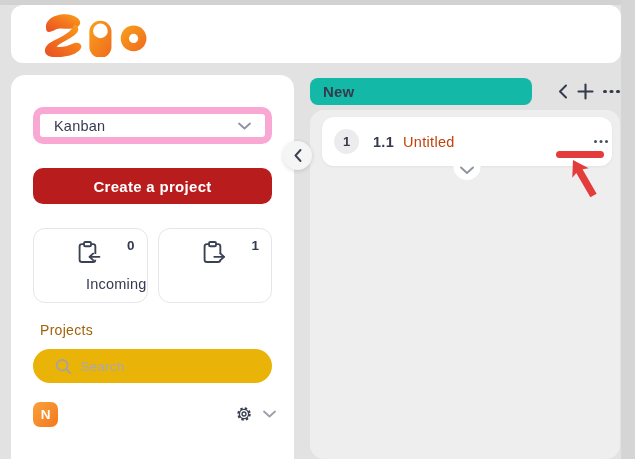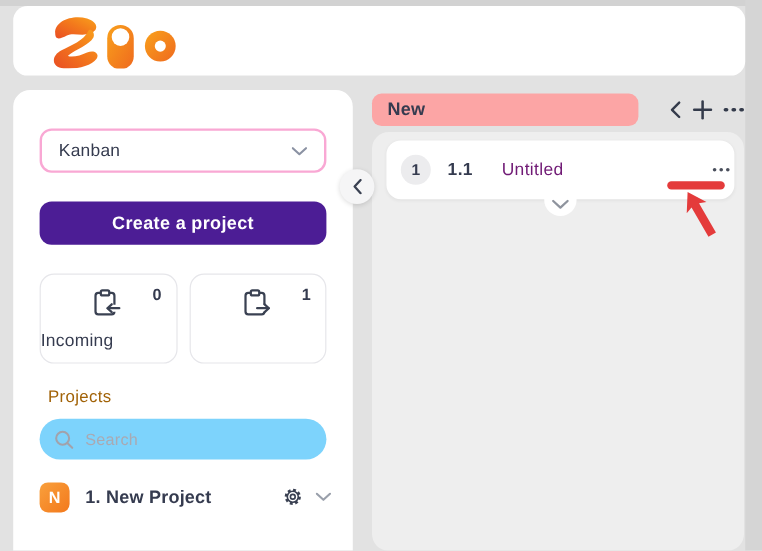--- a/index.html
+++ b/index.html
@@ -8,58 +8,58 @@
   .stage { position:relative; width:635px; height:459px; background:#e2e2e2; overflow:hidden; }
 
   .top-strip { position:absolute; left:0; top:0; width:635px; height:5px; background:#d2d2d2; }
   .right-strip { position:absolute; left:621px; top:0; width:14px; height:459px; background:#d5d5d5; }
 
   
   .header { position:absolute; left:11px; top:5px; width:610px; height:58px; background:#ffffff; border-radius:12px; display:flex; align-items:center; padding-left:22px; }
 
   
   .sidebar { position:absolute; left:11px; top:75px; width:283px; height:384px; background:#ffffff; border-radius:14px 14px 0 0; }
-  .select { position:absolute; left:22px; top:32px; width:239px; height:37px; border:2px solid #f9a8d4; border-radius:10px; background:#fff; display:flex; align-items:center; padding:0 14px; cursor:pointer; }
+  .select { position:absolute; left:22px; top:32px; width:239px; height:37px; border:7px solid #f9a8d4; border-radius:10px; background:#fff; display:flex; align-items:center; padding:0 14px; cursor:pointer; }
   .select .lbl { font-size:14.5px; font-weight:500; letter-spacing:.2px; }
   .select .chev { margin-left:auto; display:flex; }
 
-  .create-btn { position:absolute; left:22px; top:93px; width:239px; height:36px; background:#4c1d95; border:none; border-radius:10px; color:#fff; font-size:15px; font-weight:600; letter-spacing:.3px; font-family:"Liberation Sans",sans-serif; cursor:pointer; }
+  .create-btn { position:absolute; left:22px; top:93px; width:239px; height:36px; background:#b91c1c; border:none; border-radius:10px; color:#fff; font-size:15px; font-weight:600; letter-spacing:.3px; font-family:"Liberation Sans",sans-serif; cursor:pointer; }
 
   .stats { position:absolute; left:22px; top:153px; width:239px; display:flex; gap:10px; }
   .stat-card { position:relative; width:115px; height:75px; background:#fff; border:1px solid #e6e6ea; border-radius:12px; cursor:pointer; }
   .stat-count { position:absolute; top:9px; right:12px; font-size:13.5px; font-weight:600; }
   .stat-icon { position:absolute; top:10px; left:50%; transform:translateX(-58%); }
-  .stat-label { position:absolute; bottom:10px; width:100%; text-align:left; font-size:14.5px; font-weight:500; letter-spacing:.2px; }
+  .stat-label { position:absolute; bottom:10px; width:100%; text-align:right; font-size:14.5px; font-weight:500; letter-spacing:.2px; }
 
   .projects-label { position:absolute; left:29px; top:247px; font-size:14px; font-weight:500; color:#a16207; letter-spacing:.3px; }
 
-  .search { position:absolute; left:22px; top:274px; width:239px; height:34px; background:#7dd3fc; border-radius:17px; display:flex; align-items:center; padding:0 12px; }
+  .search { position:absolute; left:22px; top:274px; width:239px; height:34px; background:#eab308; border-radius:17px; display:flex; align-items:center; padding:0 12px;justify-content:center; }
   .search input { border:none; outline:none; background:transparent; font-size:13.5px; color:#5a5f6d; margin-left:9px; width:170px; font-family:"Liberation Sans",sans-serif; letter-spacing:.2px; }
   .search input::placeholder { color:#a9a9b2; }
 
   .project-row { position:absolute; left:22px; top:324px; width:245px; height:30px; display:flex; align-items:center; cursor:pointer; }
   .project-badge { width:25px; height:25px; border-radius:7px; background:linear-gradient(135deg,#f9a03c,#f3791c); color:#fff; font-size:13.5px; font-weight:700; display:flex; align-items:center; justify-content:center; }
   .project-name { margin-left:13px; font-size:15px; font-weight:600; letter-spacing:.2px; }
   .project-actions { margin-left:auto; display:flex; align-items:center; gap:10px; padding-right:2px; }
 
   .collapse-btn { position:absolute; left:283px; top:141px; width:29px; height:29px; border-radius:50%; background:#f5f5f6; box-shadow:0 1px 4px rgba(0,0,0,.14); display:flex; align-items:center; justify-content:center; cursor:pointer; z-index:20; }
 
   
   .column-body { position:absolute; left:310px; top:110px; width:310px; height:349px; background:#eeeeee; border-radius:14px; }
-  .col-title-pill { position:absolute; left:310px; top:78px; width:222px; height:27px; background:#fca5a5; border-radius:8px; display:flex; align-items:center; padding-left:13px; cursor:pointer; }
+  .col-title-pill { position:absolute; left:310px; top:78px; width:222px; height:27px; background:#14b8a6; border-radius:8px; display:flex; align-items:center; padding-left:13px; cursor:pointer; }
   .col-title-pill span { font-size:15px; font-weight:600; letter-spacing:.2px; }
   .col-controls { position:absolute; top:78px; left:532px; width:88px; height:27px; display:flex; align-items:center; justify-content:flex-end; gap:9px; }
   .icon-btn { display:flex; align-items:center; justify-content:center; cursor:pointer; }
 
   .task-card { position:absolute; left:322px; top:117px; width:290px; height:49px; background:#fff; border-radius:12px; box-shadow:0 1px 3px rgba(0,0,0,.05); cursor:pointer; }
   .card-bump { position:absolute; left:50%; top:36px; transform:translateX(-50%); width:27px; height:27px; border-radius:50%; background:#fff; z-index:0; display:flex; justify-content:center; align-items:flex-end; padding-bottom:5px; cursor:pointer; }
   .card-inner { position:relative; z-index:1; display:flex; align-items:center; height:49px; padding:0 15px 0 12px; }
   .num-badge { width:25px; height:25px; border-radius:50%; background:#ececee; font-size:13px; font-weight:700; display:flex; align-items:center; justify-content:center; }
   .card-code { margin-left:14px; font-size:14.5px; font-weight:700; letter-spacing:.3px; }
-  .card-title { margin-left:24px; font-size:14.5px; font-weight:500; letter-spacing:.3px; color:#701a75; }
+  .card-title { margin-left:9px; font-size:14.5px; font-weight:500; letter-spacing:.3px; color:#c2410c; }
   .card-menu { margin-left:auto; cursor:pointer; display:flex; padding:4px 0; }
 
   .dots3 { width:3px; height:3px; border-radius:50%; background:currentColor; box-shadow:5.5px 0 0 currentColor, 11px 0 0 currentColor; }
   .dots3.big { width:3.6px; height:3.6px; box-shadow:6.5px 0 0 currentColor, 13px 0 0 currentColor; }
 
   
   .anno-bar { position:absolute; left:556px; top:151px; width:48px; height:7px; border-radius:3.5px; background:#e43b3b; z-index:40; }
   .anno-arrow { position:absolute; left:530px; top:150px; z-index:41; }
 </style>
 </head>
@@ -144,21 +144,20 @@
         <svg width="17" height="17" viewBox="0 0 17 17">
             <circle cx="7.2" cy="7.2" r="5.4" fill="none" stroke="#a2a2ab" stroke-width="1.7"></circle>
             <line x1="11.3" y1="11.3" x2="15.2" y2="15.2" stroke="#a2a2ab" stroke-width="1.7" stroke-linecap="round"></line>
           </svg>
       </span>
       <input type="text" placeholder="Search" style="">
     </div>
 
     <div class="project-row">
       <span class="project-badge">N</span>
-      <span class="project-name">1. New Project</span>
       <span class="project-actions">
         <span class="icon-btn">
           <svg width="18" height="18" viewBox="0 0 20 20">
             <circle cx="10" cy="10" r="6.2" fill="none" stroke="#3a4152" stroke-width="2.6" stroke-dasharray="2.6 2.28"></circle>
             <circle cx="10" cy="10" r="5.1" fill="none" stroke="#3a4152" stroke-width="1.5"></circle>
             <circle cx="10" cy="10" r="2.2" fill="none" stroke="#3a4152" stroke-width="1.5"></circle>
           </svg>
         </span>
         <span class="icon-btn">
           <svg width="13" height="8" viewBox="0 0 13 8">

